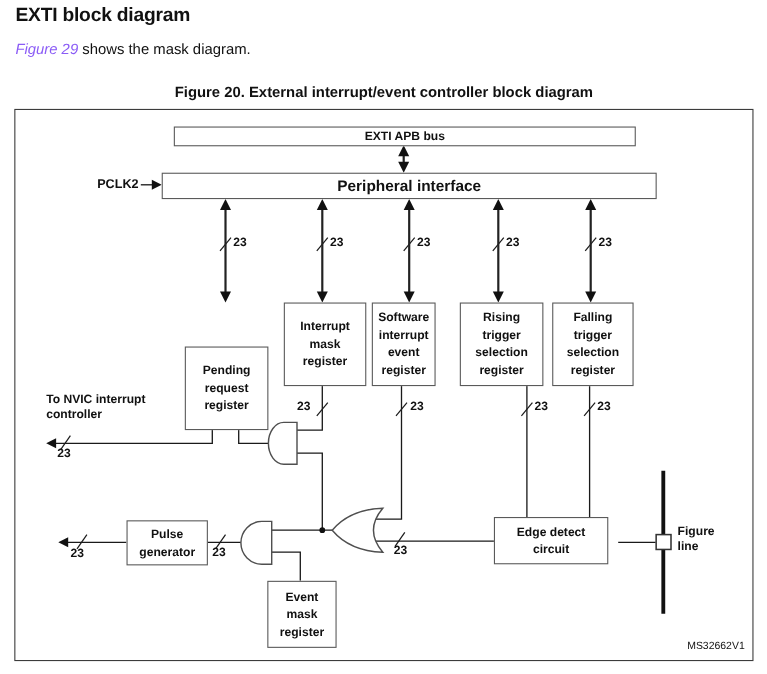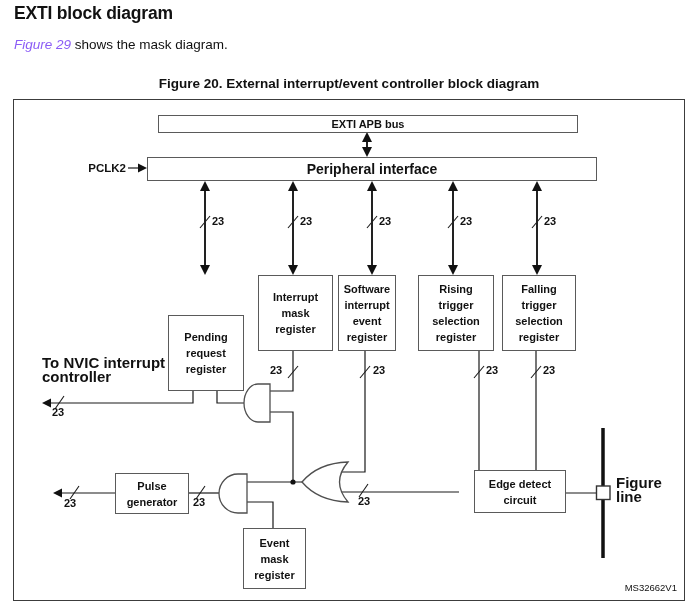--- a/index.html
+++ b/index.html
@@ -8,21 +8,21 @@
   .abs{position:absolute;}
   .h1{left:14px;top:3px;font-size:17.5px;font-weight:bold;letter-spacing:-0.2px;}
   .intro{left:14px;top:37px;font-size:13.5px;}
   .intro .lnk{color:#8b5cf6;font-style:italic;}
   .figcap{left:13px;top:76px;width:672px;text-align:center;font-size:13.5px;font-weight:bold;}
   .frame{left:13px;top:99px;width:670px;height:500px;border:1.3px solid #3c3c3c;}
   svg.art{position:absolute;left:0;top:0;width:697px;height:613px;}
   .box{position:absolute;border:1.2px solid #5a5a5a;background:#fff;box-sizing:border-box;
        display:flex;align-items:center;justify-content:center;text-align:center;
        font-size:11px;font-weight:bold;line-height:16px;white-space:pre-line;}
-  .lbl{position:absolute;font-size:15px;font-weight:bold;line-height:14px;white-space:pre-line;}
+  .lbl{position:absolute;font-size:11px;font-weight:bold;line-height:14px;white-space:pre-line;}
   .bw{position:absolute;font-size:11px;font-weight:bold;}
   .wm{position:absolute;left:585px;top:582px;width:92px;text-align:right;
       font-size:9.5px;font-weight:normal;}
   .pclk{left:60px;top:161px;width:66px;text-align:right;font-size:11.5px;}
 </style>
 </head>
 <body>
 
 <div class="canvas">
 
@@ -128,21 +128,21 @@
   <div class="box" style="left:502px;top:275px;width:74px;height:76px;">Falling
 trigger
 selection
 register</div>
 
   <div class="box" style="left:115px;top:473px;width:74px;height:41px;">Pulse
 generator</div>
   <div class="box" style="left:243px;top:528px;width:63px;height:61px;">Event
 mask
 register</div>
-  <div class="box" style="left:474px;top:470px;width:92px;height:43px;">Edge detect
+  <div class="box" style="left:449px;top:470px;width:104px;height:43px;">Edge detect
 circuit</div>
 
   <div class="lbl pclk">PCLK2</div>
   <div class="lbl" style="left:42px;top:356px;">To NVIC interrupt
 controller</div>
   <div class="lbl" style="left:616px;top:476px;">Figure
 line</div>
   <div class="wm">MS32662V1</div>
 
   <span class="bw" style="left:212px;top:215px;">23</span>

